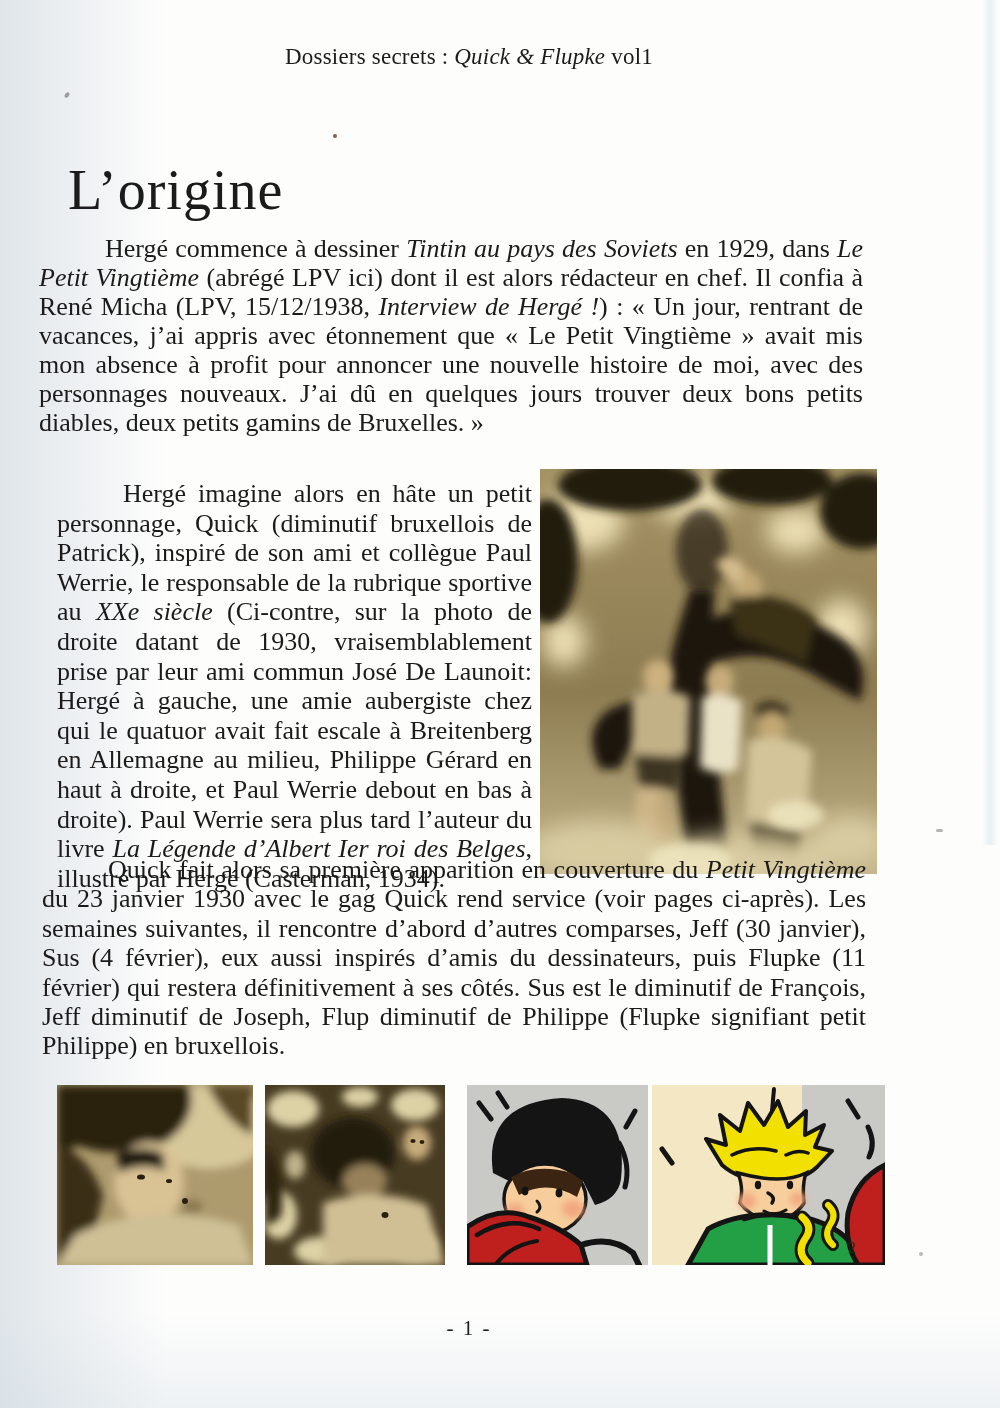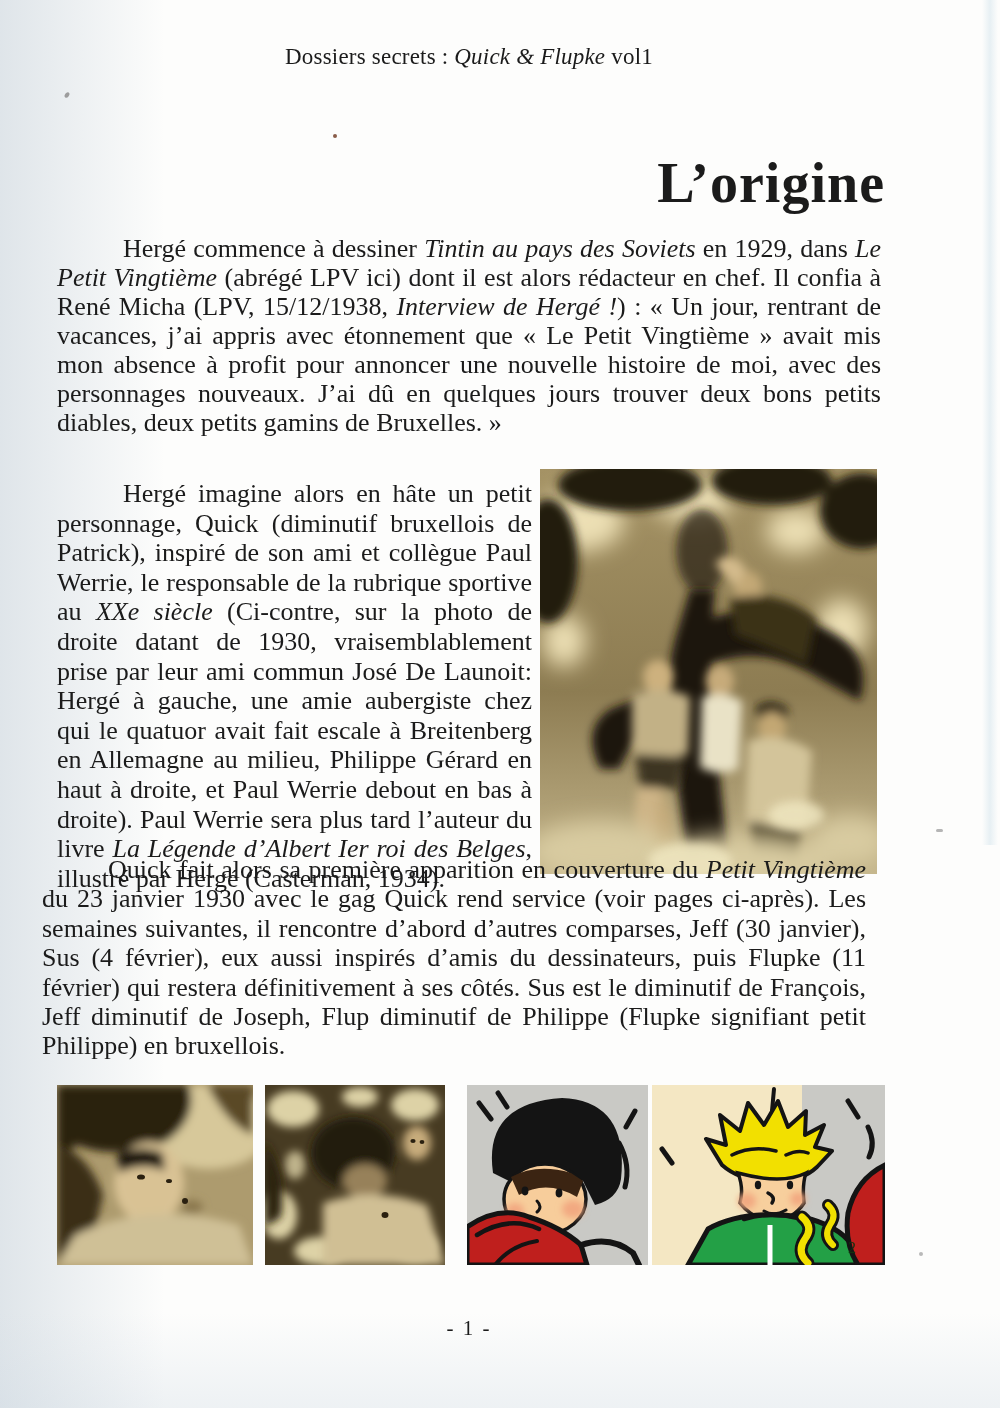--- a/index.html
+++ b/index.html
@@ -18,25 +18,25 @@
   .scan-rightline { position:absolute; right:22px; top:0; height:60%; width:16px; pointer-events:none;
                 background:linear-gradient(90deg, rgba(190,215,228,0), rgba(190,215,228,.35), rgba(190,215,228,0)); }
   .speck { position:absolute; border-radius:50%; }
   .speck1 { left:65px;  top:92px;   width:4px; height:6px; background:#9d9d9d; transform:rotate(35deg); }
   .speck2 { left:333px; top:134px;  width:4px; height:4px; background:#8a5d49; }
   .speck3 { left:936px; top:829px;  width:7px; height:3px; background:#b5b5b5; border-radius:2px; }
   .speck4 { left:919px; top:1252px; width:4px; height:4px; background:#b9b9b9; }
 
   .running-header { position:absolute; top:44px; left:57px; width:824px;
     text-align:center; font-size:23px; letter-spacing:.2px; }
-  .page-title { position:absolute; top:148px; left:57px; width:824px; margin:4px;
-    text-align:right; font-size:56px; font-weight:700; line-height:62px; letter-spacing:1px; }
+  .page-title { position:absolute; top:148px; left:57px; width:824px; margin:11px;
+    text-align:left; font-size:56px; font-weight:400; line-height:62px; letter-spacing:1px; }
 
   .para { margin:0; font-size:26px; text-align:justify; text-indent:66px; }
-  .p1 { position:absolute; top:234px; left:57px; width:824px; line-height:29px; }
+  .p1 { position:absolute; top:234px; left:39px; width:824px; line-height:29px; }
   .p2block { position:absolute; top:443px; left:57px; width:824px;margin-top:36px; }
   .p2 { line-height:29.6px; }
   .p3 { position:absolute; top:855px; left:42px; width:824px; line-height:29.4px; }
 
   .group-photo { float:right; width:337px; height:405px; margin:-10px 4px 4px 8px;
     background:#9a8a5e; }
   .group-photo svg, .strip-img svg { display:block; width:100%; height:100%; }
 
   .strip-img { position:absolute; top:1085px; height:180px; overflow:hidden; }
   .crop1 { left:57px;  width:196px; }

